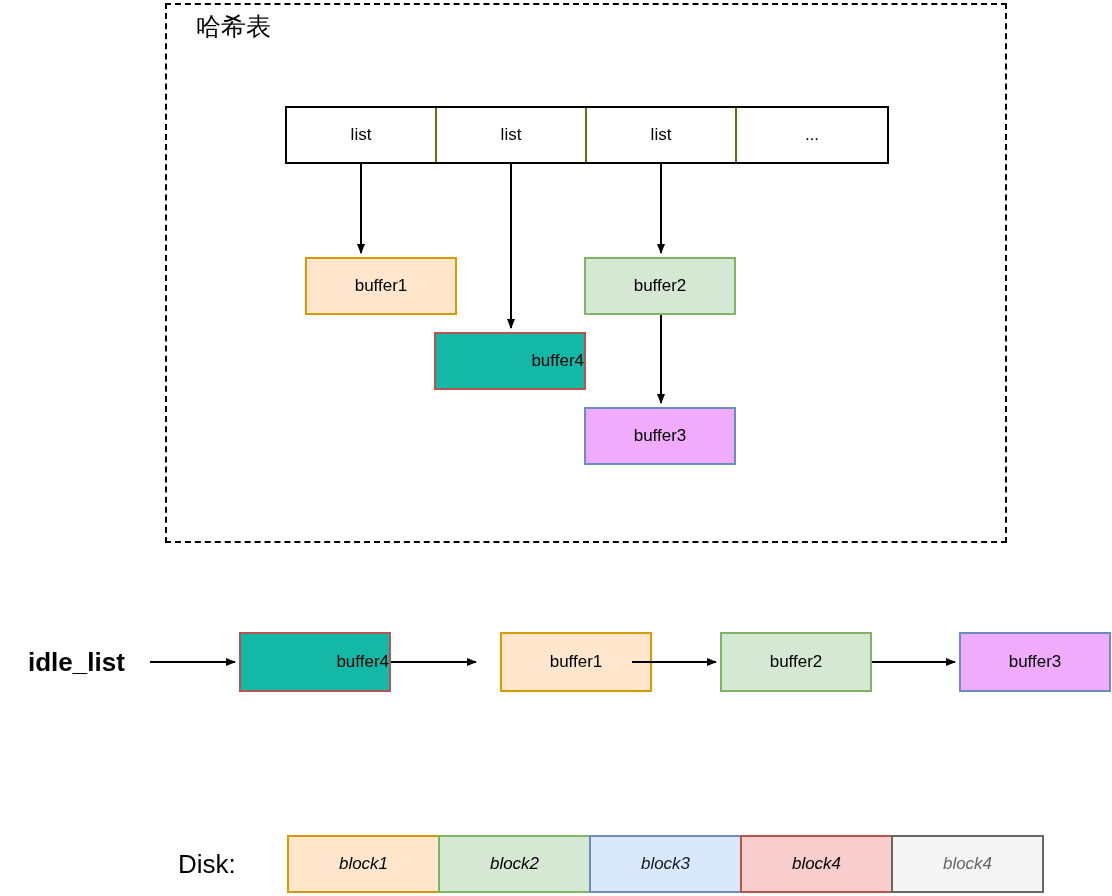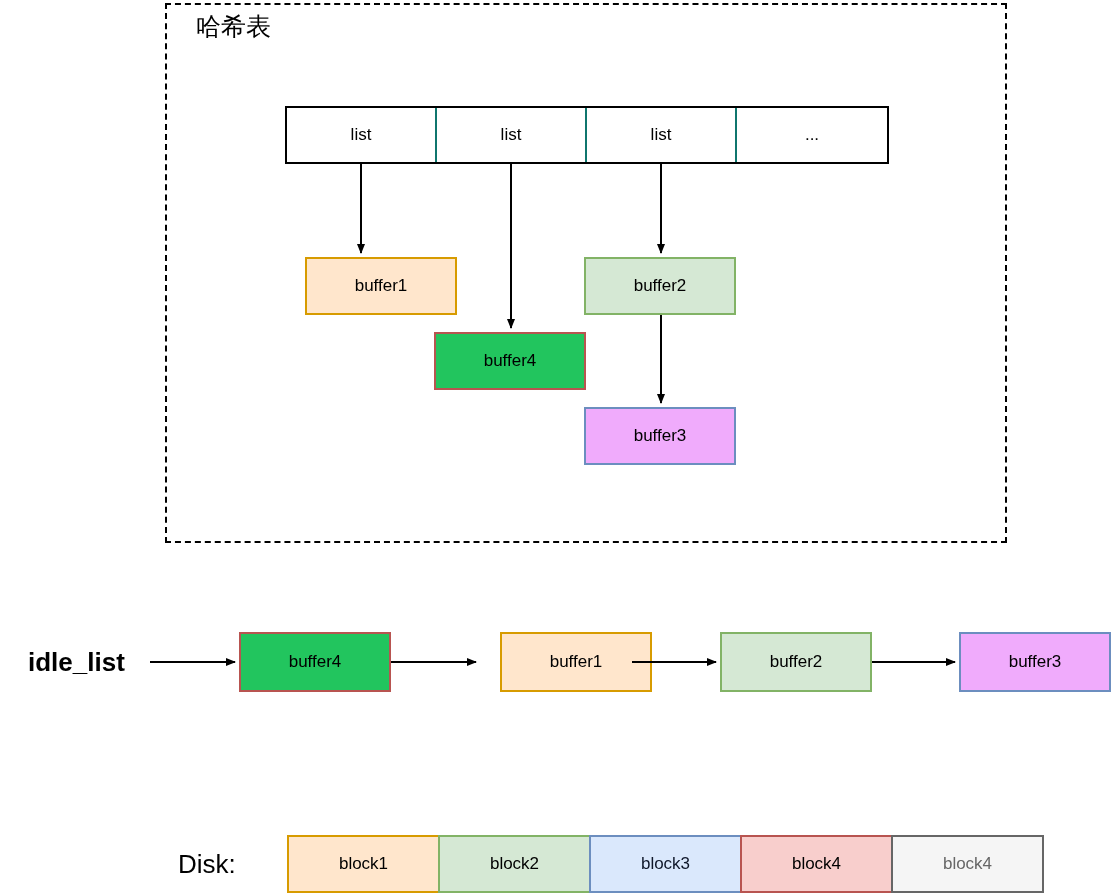--- a/index.html
+++ b/index.html
@@ -47,21 +47,21 @@
     height: 58px;
     display: flex;
     border: 2px solid #000000;
     box-sizing: border-box;
     background: #ffffff;
   }
   .hash-cell {
     width: 150px;
     height: 100%;
     box-sizing: border-box;
-    border-right: 2px solid #0f766e;
+    border-right: 2px solid #4d7c0f;
     display: flex;
     align-items: center;
     justify-content: center;
     font-size: 17px;
     color: #000000;
     background: #ffffff;
   }
   .hash-cell:last-child { border-right: none; }
 
   
@@ -70,21 +70,21 @@
     display: flex;
     align-items: center;
     justify-content: center;
     font-size: 17px;
     border-width: 2px;
     border-style: solid;
   }
   .node.orange { background: #ffe6cc; border-color: #d79b00; color: #000; margin-left: 20px; }
   .node.green  { background: #d5e8d4; border-color: #82b366; color: #000; }
   .node.blue   { background: #f0abfc; border-color: #6c8ebf; color: #000; }
-  .node.red    { background: #22c55e; border-color: #b85450; color: #000; }
+  .node.red    { background: #14b8a6; border-color: #b85450; color: #000; justify-content: flex-end; }
 
   
   .wire-layer {
     left: 0; top: 0;
     width: 1112px; height: 896px;
     pointer-events: none;
   }
 
   
   .idle-label {
@@ -104,20 +104,21 @@
     font-size: 26px;
     line-height: 34px;
     color: #000;
     white-space: nowrap;
   }
   .disk-strip {
     left: 287px;
     top: 835px;
     height: 58px;
     display: flex;
+    font-style: italic;
   }
   .disk-block {
     width: 153px;
     height: 58px;
     box-sizing: border-box;
     display: flex;
     align-items: center;
     justify-content: center;
     font-size: 17px;
     border-width: 2px;

